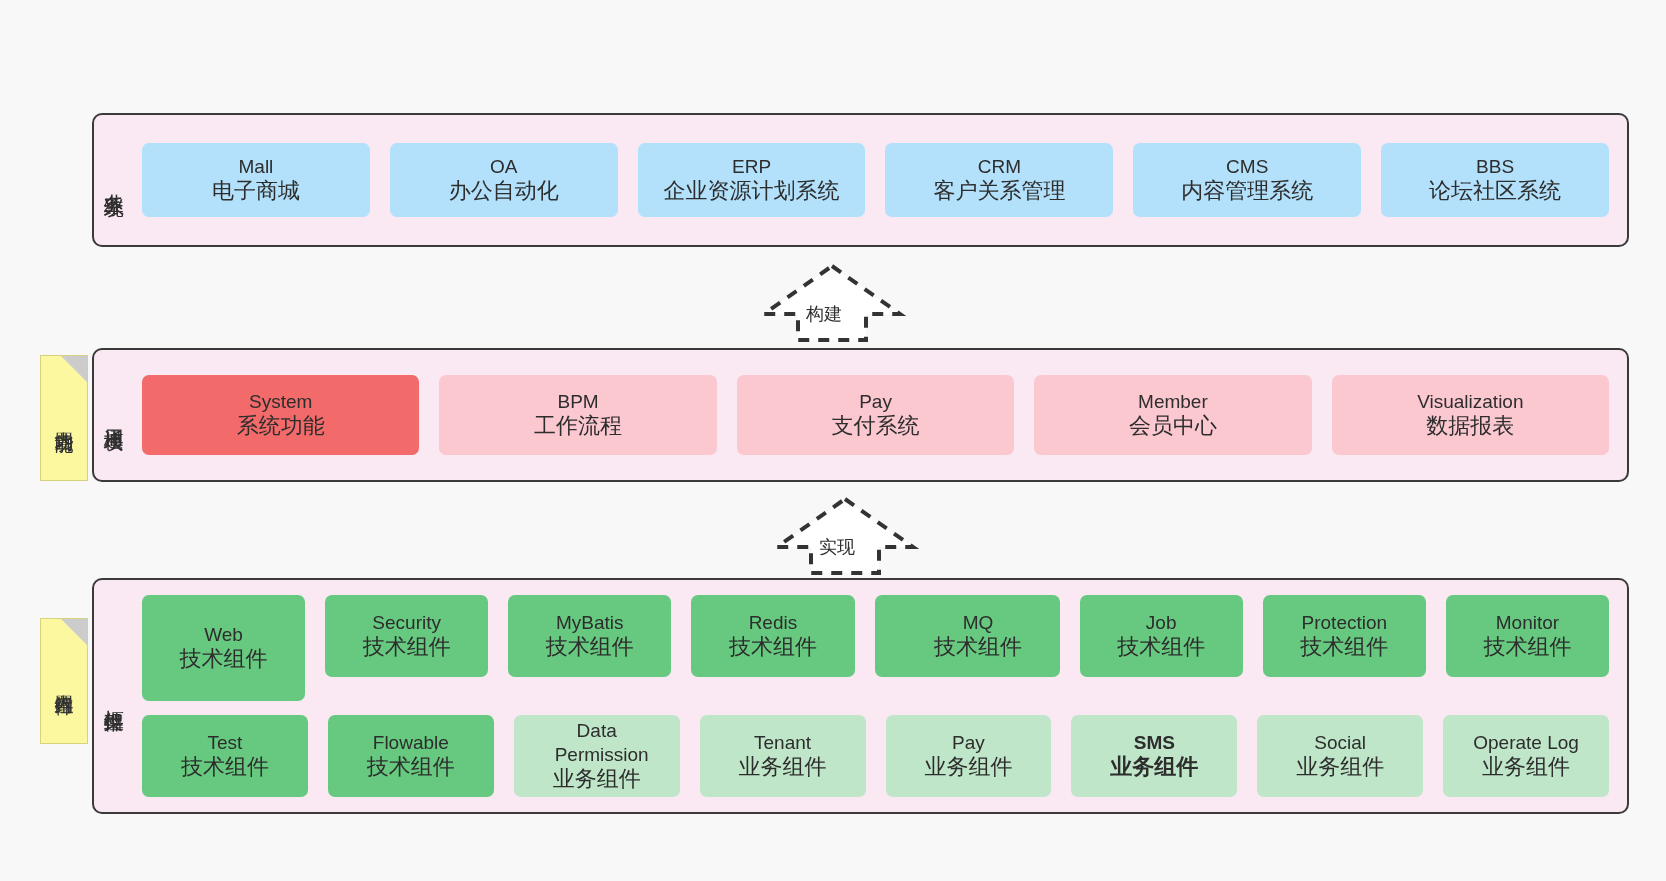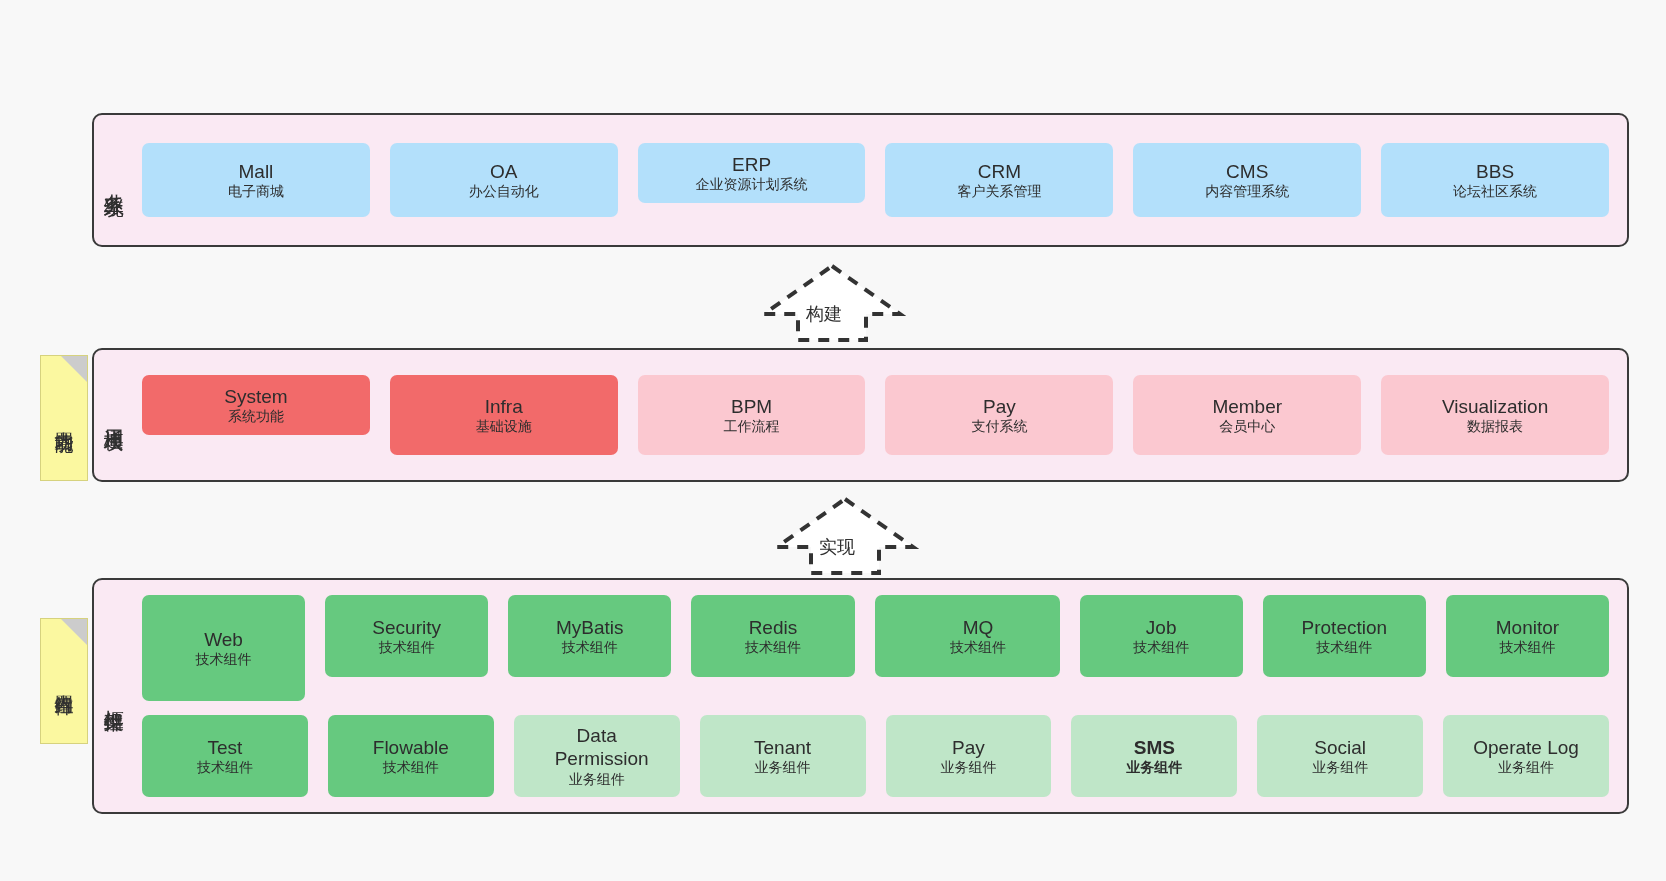--- a/index.html
+++ b/index.html
@@ -72,21 +72,21 @@
     justify-content: center;
     text-align: center;
     padding: 6px 4px;
     line-height: 1.22;
   }
   .cell .en {
     font-size: 19px;
     color: #2d2d2d;
   }
   .cell .cn {
-    font-size: 14px;
+    font-size: 22px;
     color: #2d2d2d;
   }
 
   
   .c-blue       { background: #b3e0fb; }
   .c-red        { background: #f26a6a; }
   .c-pink       { background: #fbc8d0; }
   .c-green      { background: #66c97f; }
   .c-lightgreen { background: #bfe6c8; }
 
@@ -146,21 +146,21 @@
     <div class="band-body">
       <div class="row">
         <div class="cell c-blue" style="height:74px;">
           <span class="en">Mall</span>
           <span class="cn">电子商城</span>
         </div>
         <div class="cell c-blue" style="height:74px;">
           <span class="en">OA</span>
           <span class="cn">办公自动化</span>
         </div>
-        <div class="cell c-blue" style="height:60px;">
+        <div class="cell c-blue" style="height:74px;">
           <span class="en">ERP</span>
           <span class="cn">企业资源计划系统</span>
         </div>
         <div class="cell c-blue" style="height:74px;">
           <span class="en">CRM</span>
           <span class="cn">客户关系管理</span>
         </div>
         <div class="cell c-blue" style="height:74px;">
           <span class="en">CMS</span>
           <span class="cn">内容管理系统</span>
@@ -179,27 +179,23 @@
     </svg>
     <span class="arrow-label" style="left:46px; top:40px;">构建</span>
   </div>
 
   <div class="note" style="left:40px; top:355px; width:48px; height:126px;">内置功能</div>
 
   <div class="band" style="left:92px; top:348px; width:1537px; height:134px;">
     <div class="band-title">通用模块</div>
     <div class="band-body">
       <div class="row">
-        <div class="cell c-red" style="height:60px;">
+        <div class="cell c-red" style="height:80px;">
           <span class="en">System</span>
           <span class="cn">系统功能</span>
-        </div>
-        <div class="cell c-red" style="height:80px;">
-          <span class="en">Infra</span>
-          <span class="cn">基础设施</span>
         </div>
         <div class="cell c-pink" style="height:80px;">
           <span class="en">BPM</span>
           <span class="cn">工作流程</span>
         </div>
         <div class="cell c-pink" style="height:80px;">
           <span class="en">Pay</span>
           <span class="cn">支付系统</span>
         </div>
         <div class="cell c-pink" style="height:80px;">

